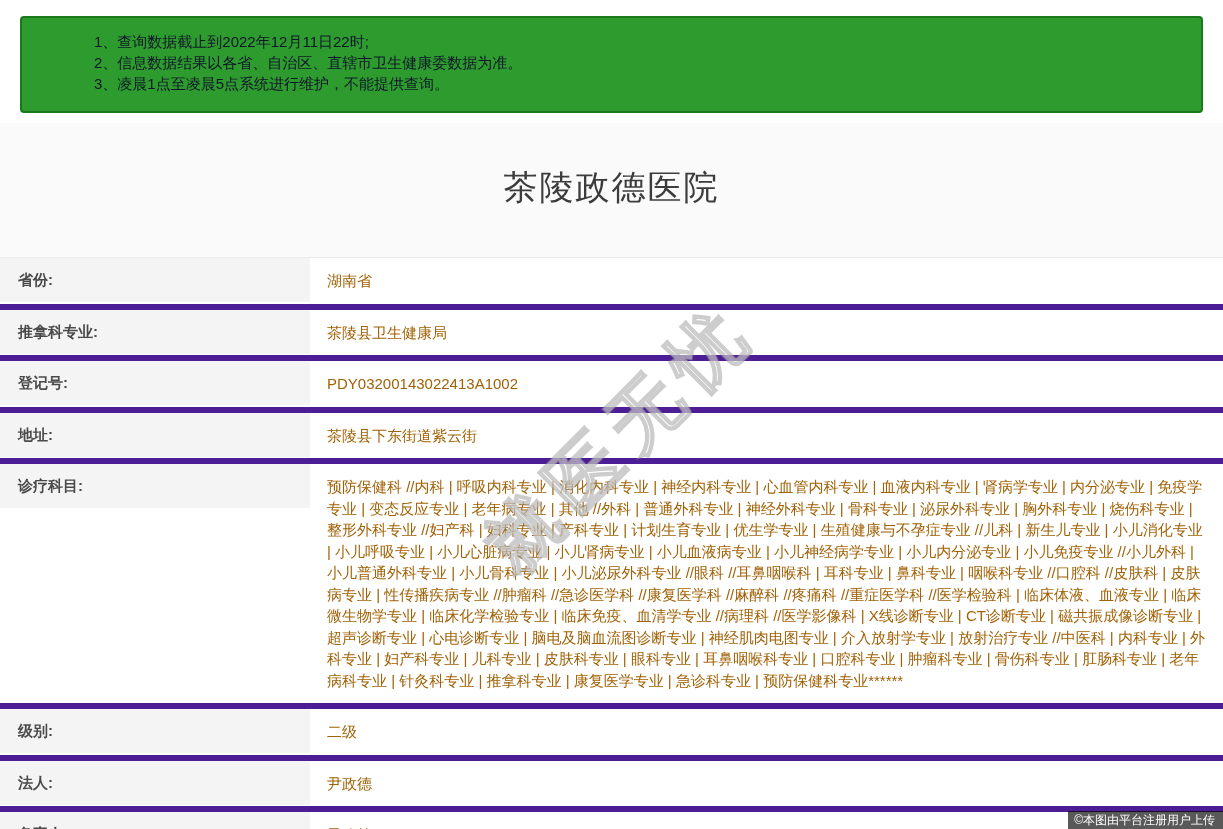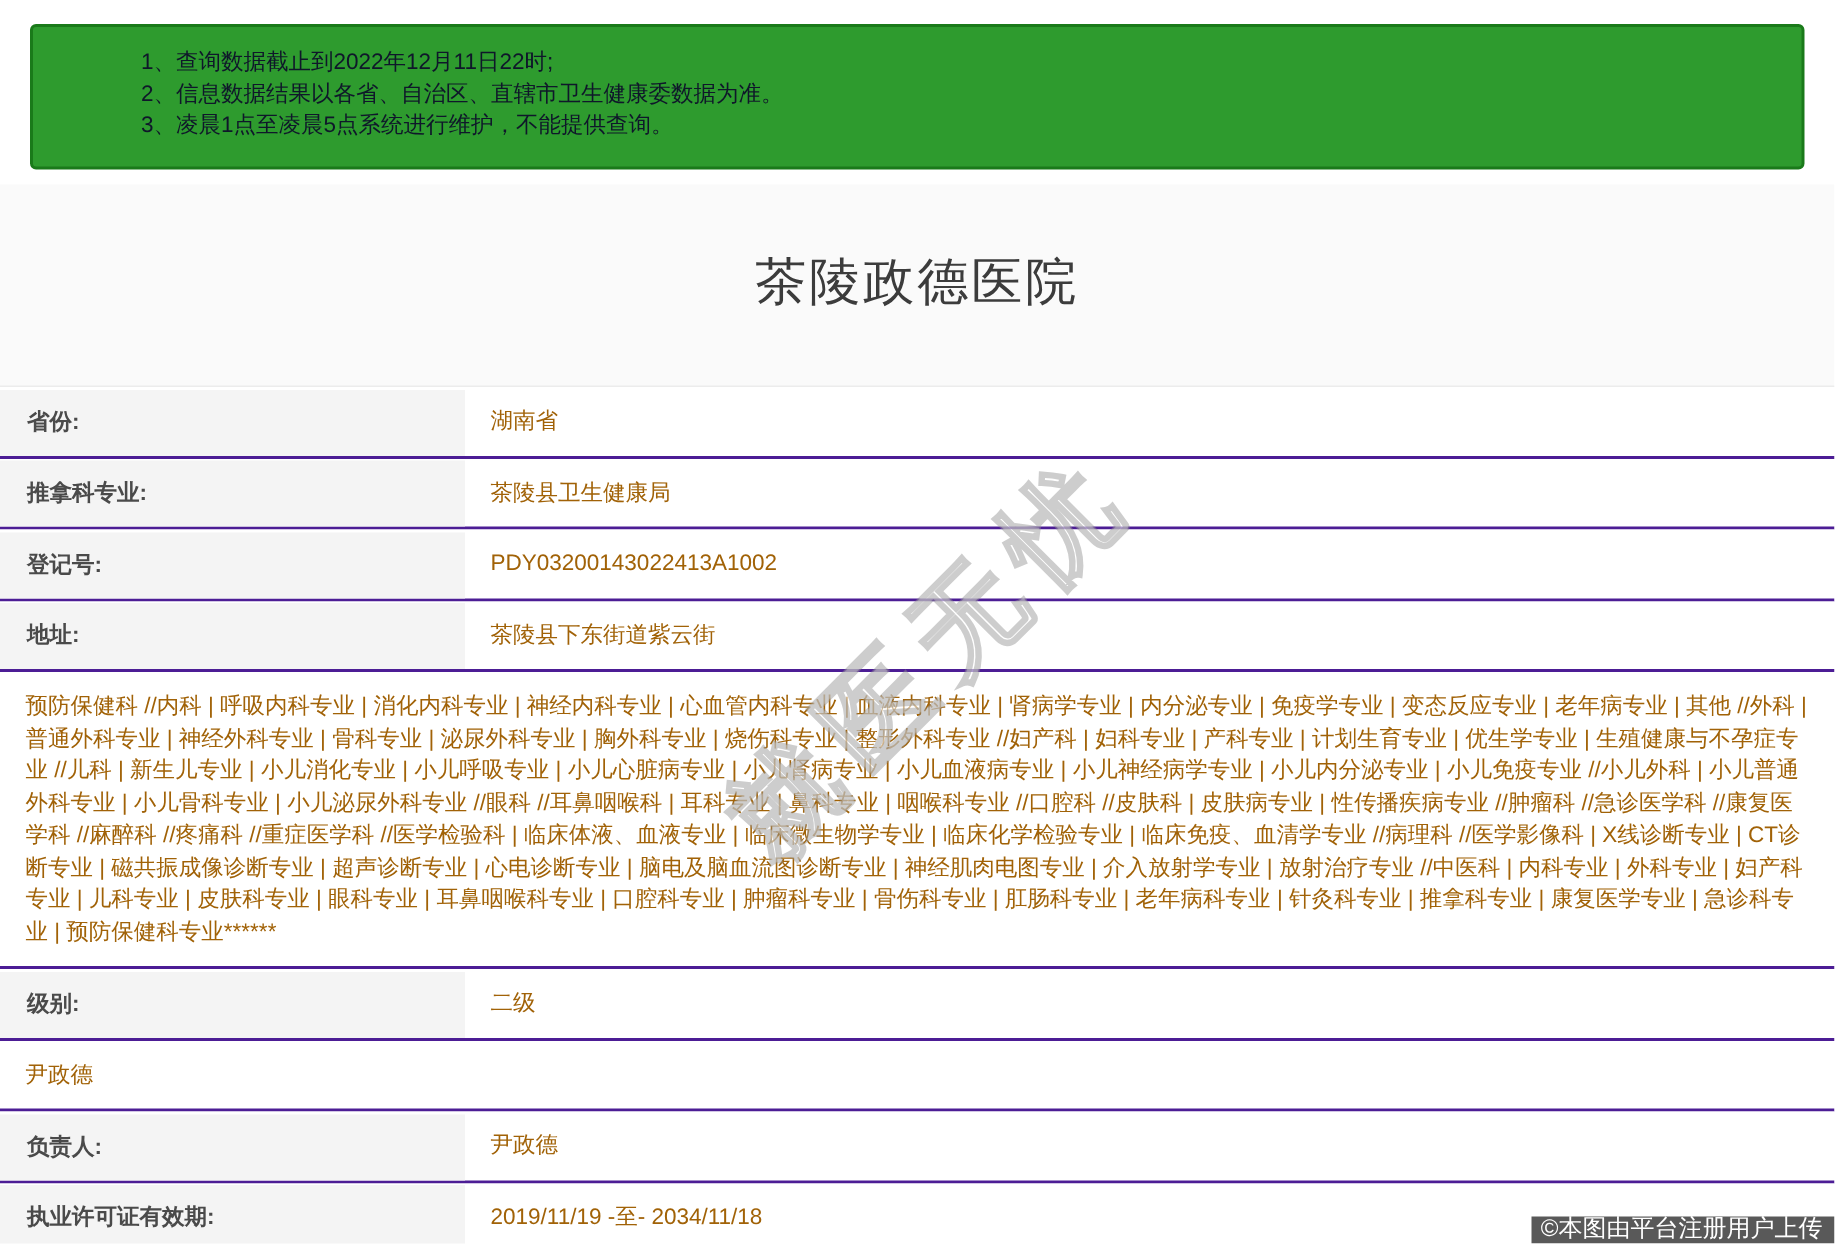--- a/index.html
+++ b/index.html
@@ -39,23 +39,23 @@
     font-size: 34px;
     font-weight: 500;
     color: #3c3c3c;
     letter-spacing: 2px;
   }
 
   
   .info-table { width: 100%; position: relative; z-index: 1; }
   .info-row {
     display: flex;
-    align-items: flex-end;
+    align-items: flex-start;
     min-height: 44px;
-    border-bottom: 2px solid #4c1d95;
+    border-bottom: 6px solid #4c1d95;
     background: #ffffff;
   }
   .cell-label {
     flex: 0 0 310px;
     background: #f4f4f4;
     padding: 12px 10px 12px 18px;
     font-size: 15px;
     font-weight: 700;
     color: #4a4a4a;
     line-height: 20px;
@@ -89,21 +89,21 @@
   }
 
   
   .copyright-badge {
     position: absolute;
     right: 0;
     bottom: 0;
     z-index: 10;
     background: rgba(0,0,0,0.65);
     color: #ffffff;
-    font-size: 16px;
+    font-size: 12px;
     height: 18px;
     line-height: 18px;
     padding: 0 8px 0 6px;
     white-space: nowrap;
     margin-top: 48px;
   }
 </style>
 </head>
 <body>
 
@@ -136,29 +136,31 @@
     <div class="cell-label">登记号:</div>
     <div class="cell-value">PDY03200143022413A1002</div>
   </div>
 
   <div class="info-row">
     <div class="cell-label">地址:</div>
     <div class="cell-value">茶陵县下东街道紫云街</div>
   </div>
 
   <div class="info-row">
+    <div class="cell-label">诊疗科目:</div>
     <div class="cell-value">预防保健科 //内科 | 呼吸内科专业 | 消化内科专业 | 神经内科专业 | 心血管内科专业 | 血液内科专业 | 肾病学专业 | 内分泌专业 | 免疫学专业 | 变态反应专业 | 老年病专业 | 其他 //外科 | 普通外科专业 | 神经外科专业 | 骨科专业 | 泌尿外科专业 | 胸外科专业 | 烧伤科专业 | 整形外科专业 //妇产科 | 妇科专业 | 产科专业 | 计划生育专业 | 优生学专业 | 生殖健康与不孕症专业 //儿科 | 新生儿专业 | 小儿消化专业 | 小儿呼吸专业 | 小儿心脏病专业 | 小儿肾病专业 | 小儿血液病专业 | 小儿神经病学专业 | 小儿内分泌专业 | 小儿免疫专业 //小儿外科 | 小儿普通外科专业 | 小儿骨科专业 | 小儿泌尿外科专业 //眼科 //耳鼻咽喉科 | 耳科专业 | 鼻科专业 | 咽喉科专业 //口腔科 //皮肤科 | 皮肤病专业 | 性传播疾病专业 //肿瘤科 //急诊医学科 //康复医学科 //麻醉科 //疼痛科 //重症医学科 //医学检验科 | 临床体液、血液专业 | 临床微生物学专业 | 临床化学检验专业 | 临床免疫、血清学专业 //病理科 //医学影像科 | X线诊断专业 | CT诊断专业 | 磁共振成像诊断专业 | 超声诊断专业 | 心电诊断专业 | 脑电及脑血流图诊断专业 | 神经肌肉电图专业 | 介入放射学专业 | 放射治疗专业 //中医科 | 内科专业 | 外科专业 | 妇产科专业 | 儿科专业 | 皮肤科专业 | 眼科专业 | 耳鼻咽喉科专业 | 口腔科专业 | 肿瘤科专业 | 骨伤科专业 | 肛肠科专业 | 老年病科专业 | 针灸科专业 | 推拿科专业 | 康复医学专业 | 急诊科专业 | 预防保健科专业******</div>
   </div>
 
   <div class="info-row">
     <div class="cell-label">级别:</div>
     <div class="cell-value">二级</div>
   </div>
 
   <div class="info-row">
+    <div class="cell-label">法人:</div>
     <div class="cell-value">尹政德</div>
   </div>
 
   <div class="info-row">
     <div class="cell-label">负责人:</div>
     <div class="cell-value">尹政德</div>
   </div>
 
   <div class="info-row">
     <div class="cell-label">执业许可证有效期:</div>

